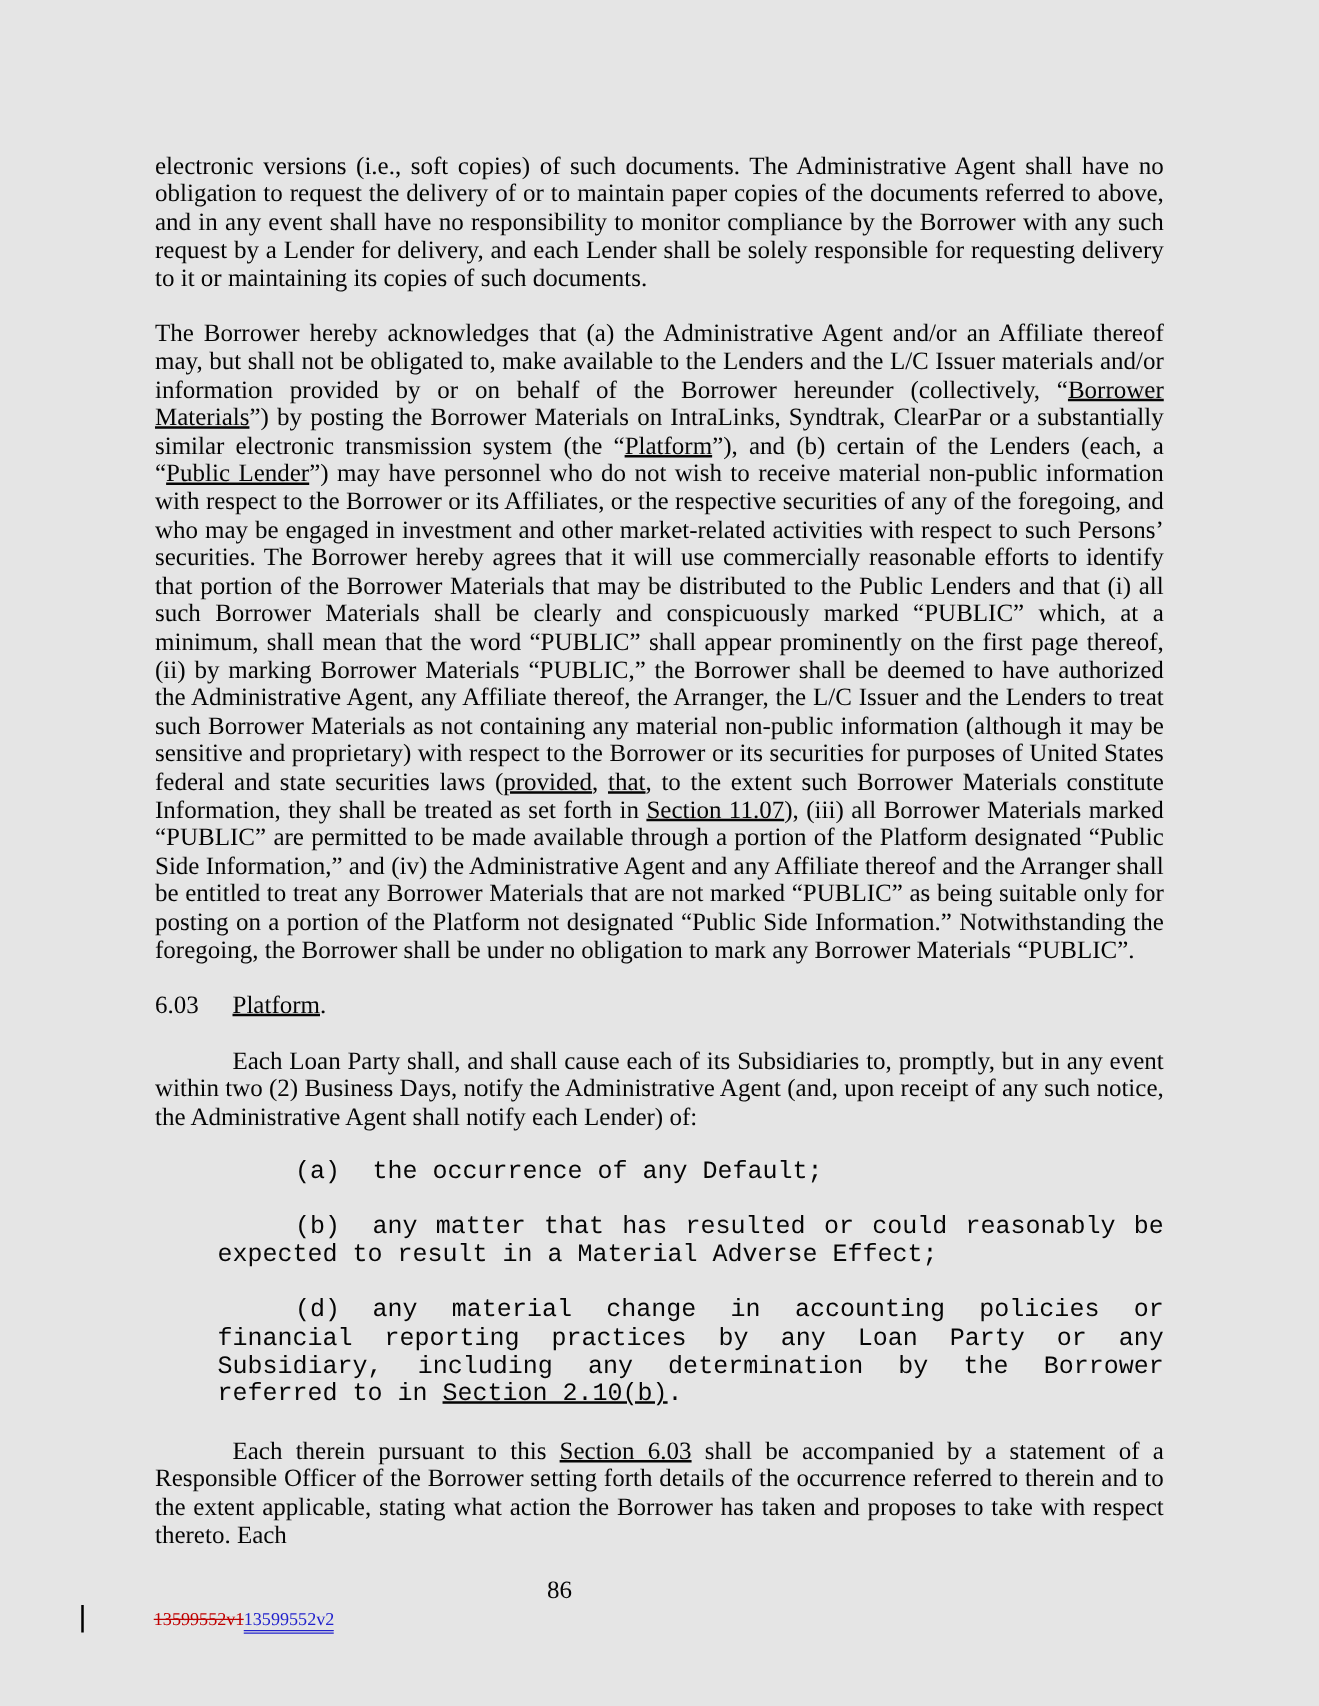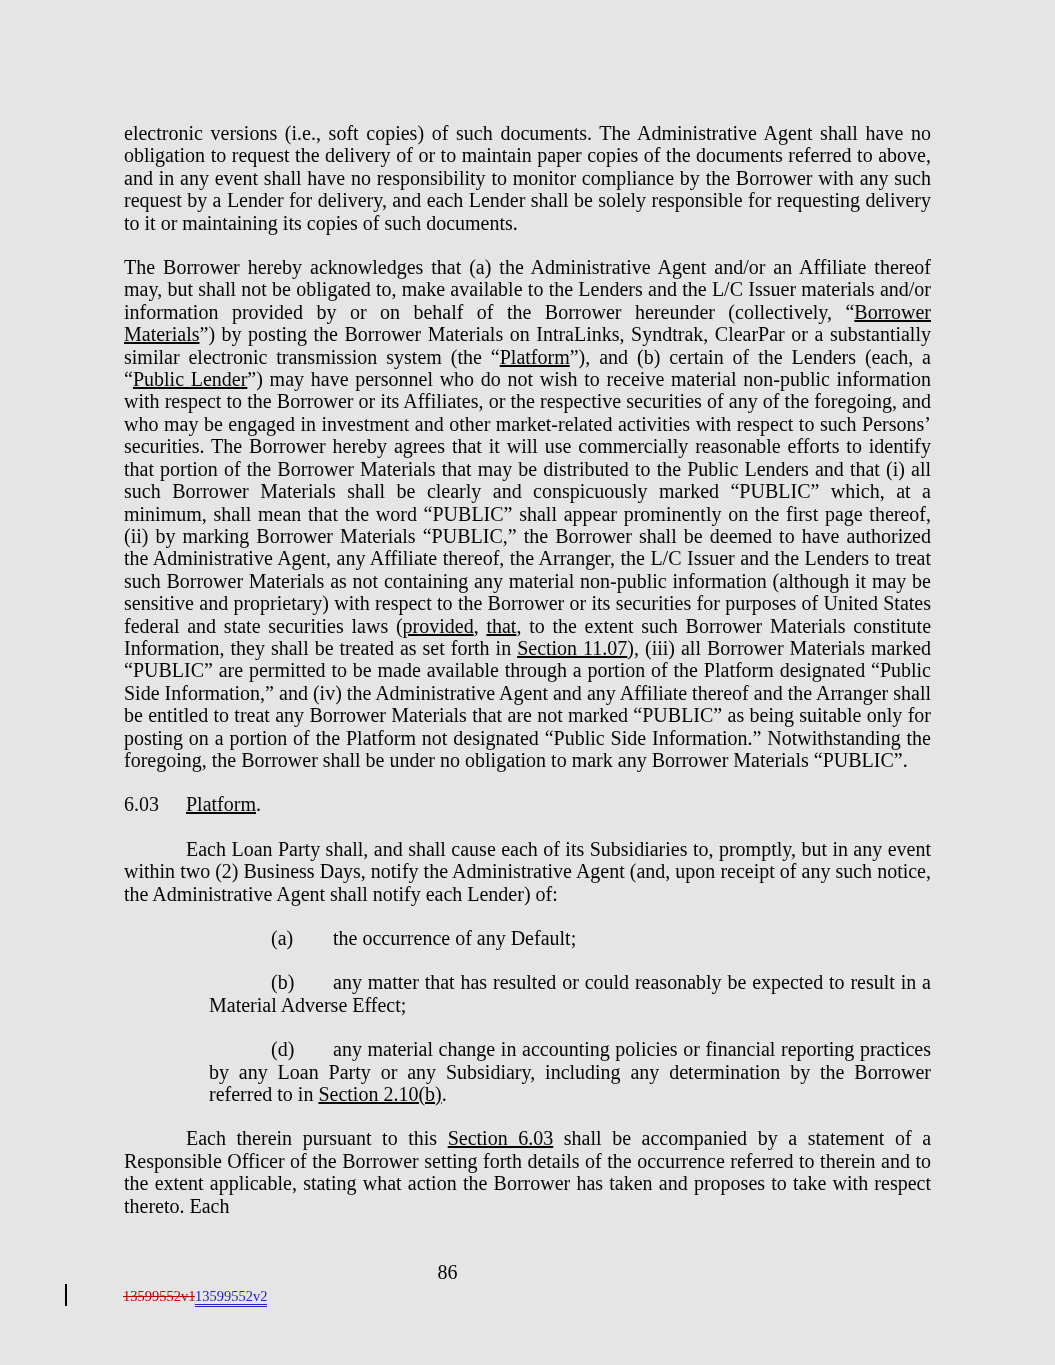--- a/index.html
+++ b/index.html
@@ -30,22 +30,23 @@
   }
   .indent {
     text-indent: 62px;
   }
   .heading .sec-num {
     display: inline-block;
     width: 62px;
     text-indent: 0;
   }
   .item {
-    margin-left: 85px;
+    margin-left: 50px;
     text-indent: 62px;
+    font-family: Liberation Mono, monospace;
   }
   .item .item-label {
     display: inline-block;
     width: 62px;
     text-indent: 0;
   }
   .u {
     text-decoration: underline;
   }
   .page-number {

